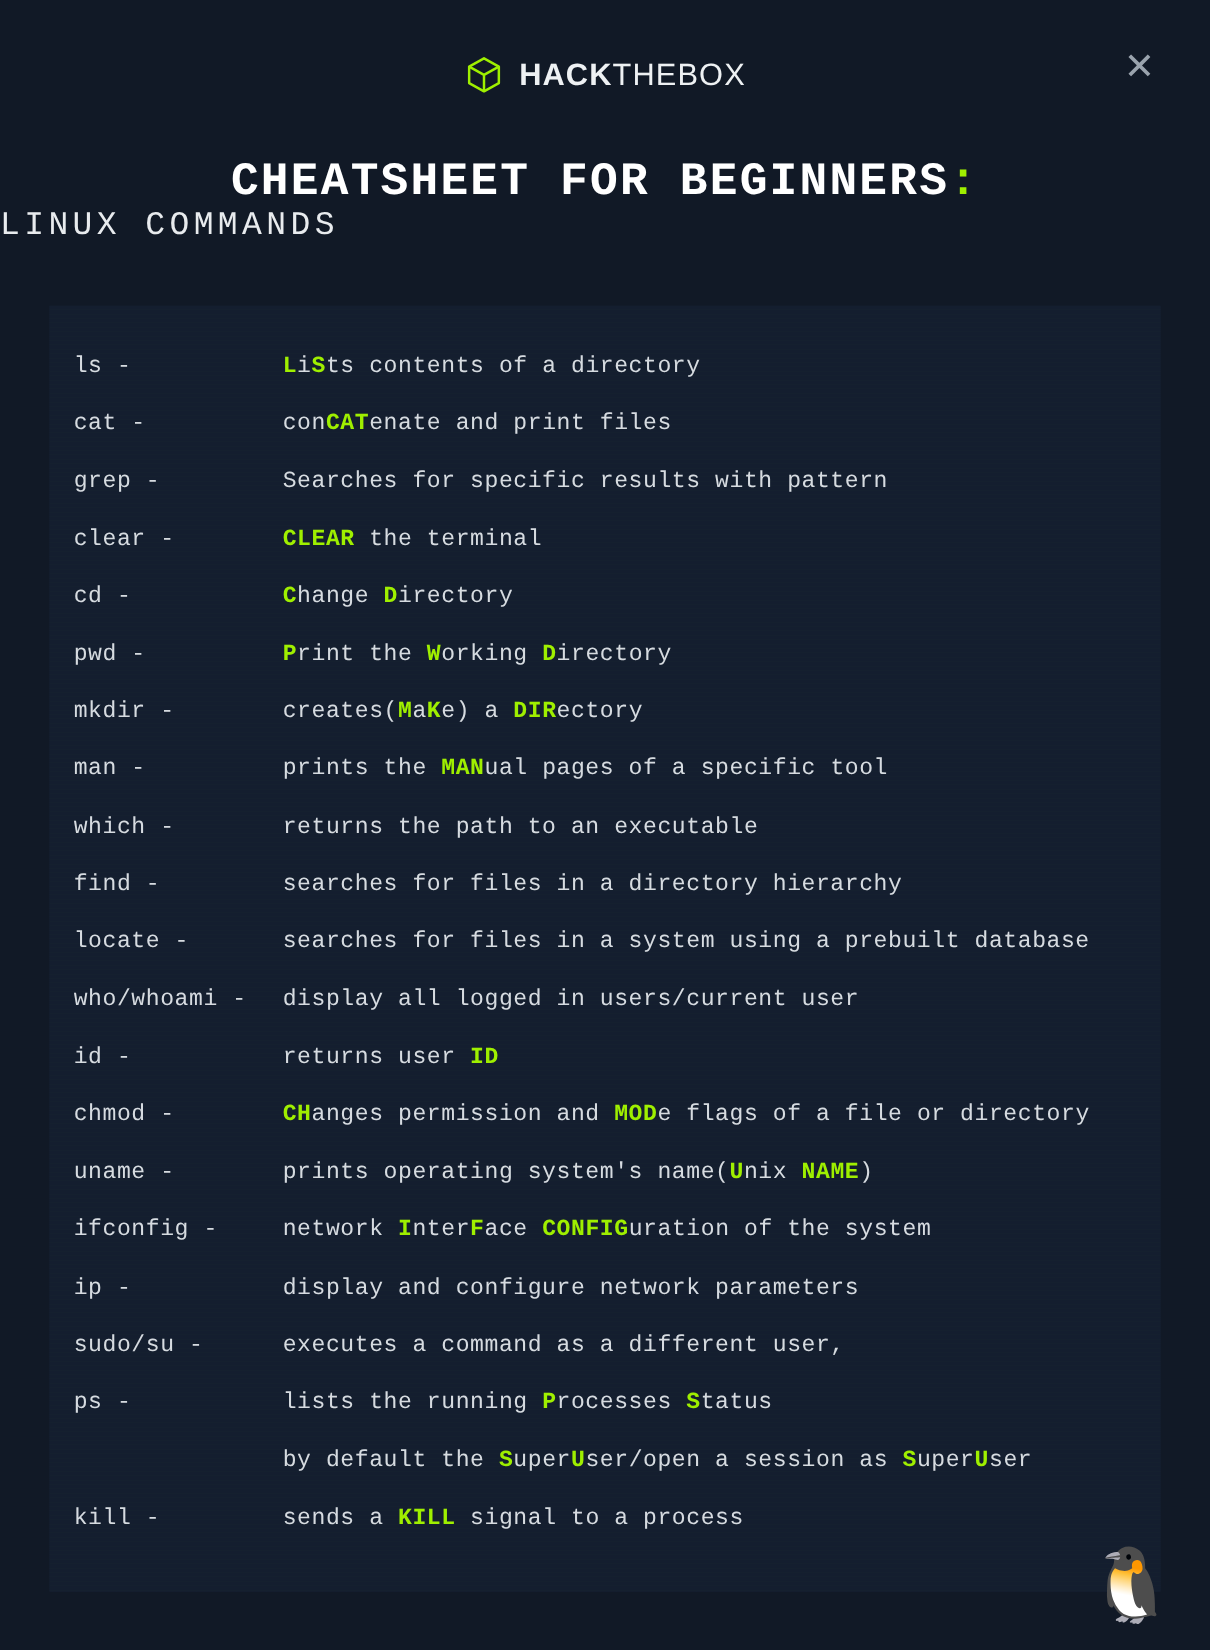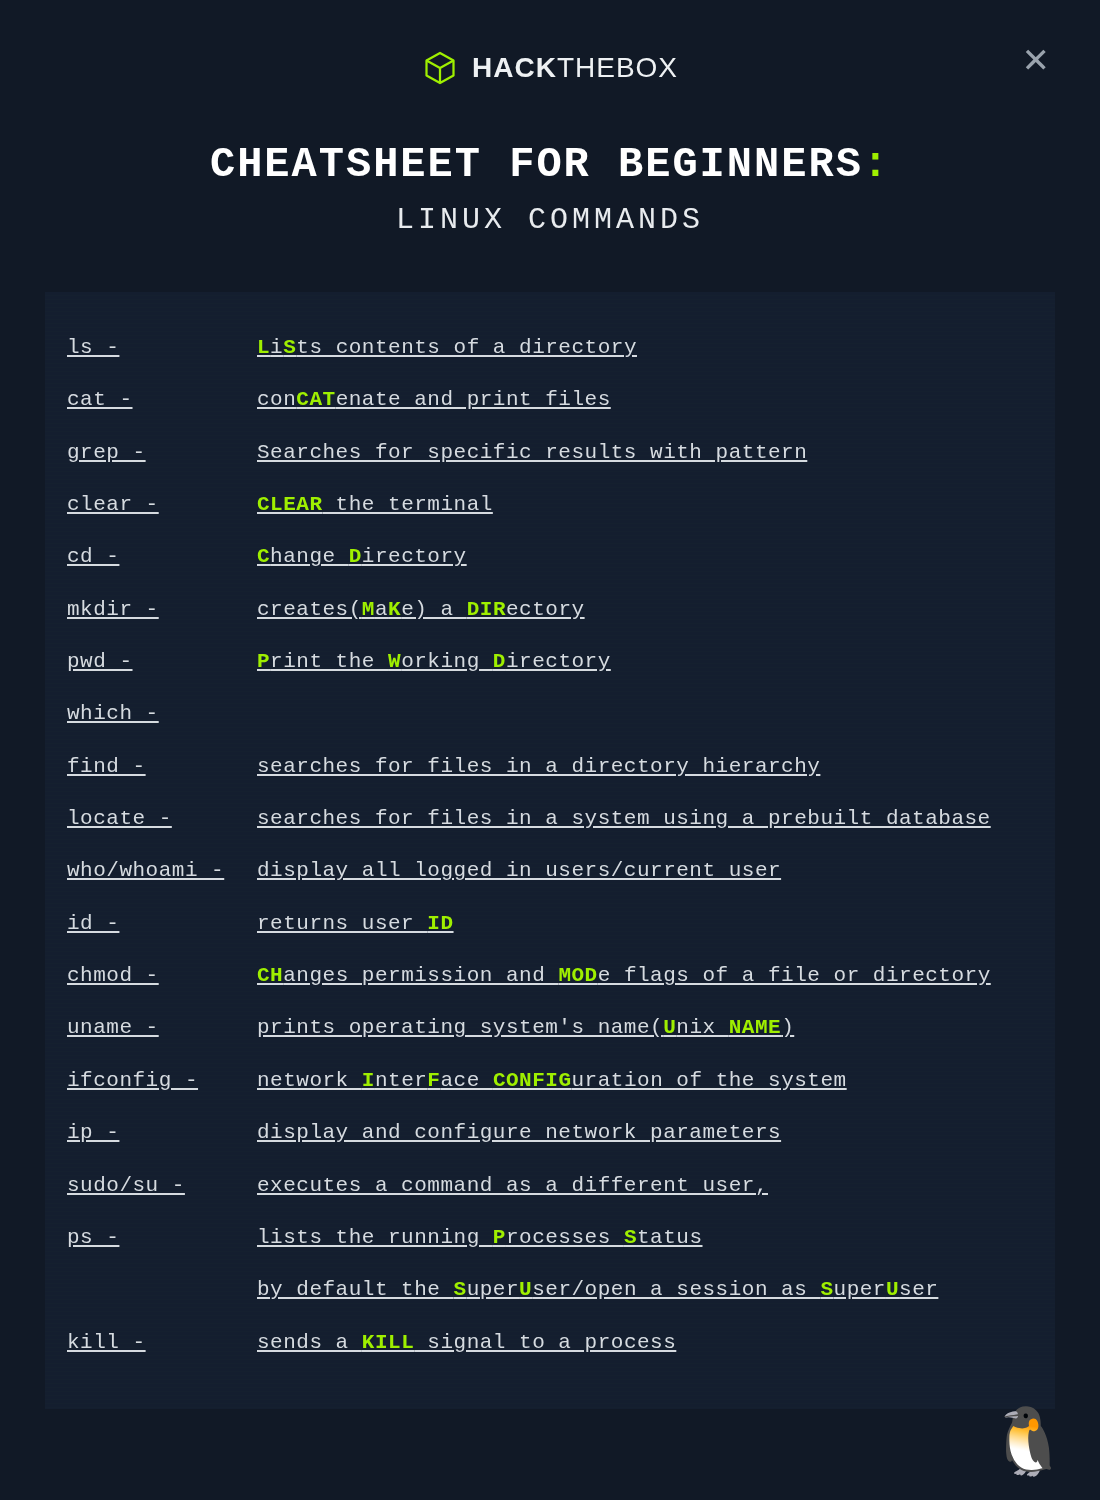--- a/index.html
+++ b/index.html
@@ -24,29 +24,28 @@
   .brand { font-size:28px; letter-spacing:1px; font-weight:400; color:#eef1f3;
            font-family:Arial,Helvetica,sans-serif; }
   .brand b { font-weight:800; }
   .title {
     text-align:center; margin-top:55px;
     font-size:42px; font-weight:800; letter-spacing:2px;
     font-family:Liberation Mono, monospace; color:#fff;
   }
   .title .colon { color:#9fef00; }
   .subtitle {
-    text-align:center; margin-top:14px;
+    margin-top:0;
     font-size:30px; letter-spacing:4px; color:#e8ebee; font-weight:400;
   }
   .sheet {
     margin:55px 45px 0 45px;
     background:#141e2f;
     background-image:repeating-linear-gradient(#141e2f 0,#141e2f 3px,#15202f 3px,#15202f 4px);
     padding:30px 22px 40px 22px;
-    text-decoration:underline;
   }
   .row {
     display:flex; align-items:flex-start;
     font-size:21px; line-height:1.35;
     padding:12px 0;
     letter-spacing:0.5px;
   }
   .cmd { width:190px; flex:0 0 190px; white-space:pre; color:#d6dbe0; }
   .desc { flex:1; color:#d6dbe0; }
   .desc .hl, .desc b { color:#9fef00; font-weight:800; }
@@ -92,29 +91,34 @@
     </div>
     <div class="row">
       <span class="cmd">clear -</span>
       <span class="desc"><b>CLEAR</b> the terminal</span>
     </div>
     <div class="row">
       <span class="cmd">cd -</span>
       <span class="desc"><b>C</b>hange <b>D</b>irectory</span>
     </div>
     <div class="row">
+      <span class="cmd">pwd -</span>
+      <span class="desc"><b>P</b>rint the <b>W</b>orking <b>D</b>irectory</span>
+    </div>
+    <div class="row">
       <span class="cmd">mkdir -</span>
       <span class="desc">creates(<b>M</b>a<b>K</b>e) a <b>DIR</b>ectory</span>
     </div>
     <div class="row">
-      <span class="cmd">pwd -</span>
-      <span class="desc"><b>P</b>rint the <b>W</b>orking <b>D</b>irectory</span>
+      <span class="cmd">man -</span>
+      <span class="desc">prints the <b>MAN</b>ual pages of a specific tool</span>
     </div>
     <div class="row">
       <span class="cmd">which -</span>
+      <span class="desc">returns the path to an executable</span>
     </div>
     <div class="row">
       <span class="cmd">find -</span>
       <span class="desc">searches for files in a directory hierarchy</span>
     </div>
     <div class="row">
       <span class="cmd">locate -</span>
       <span class="desc">searches for files in a system using a prebuilt database</span>
     </div>
     <div class="row">

